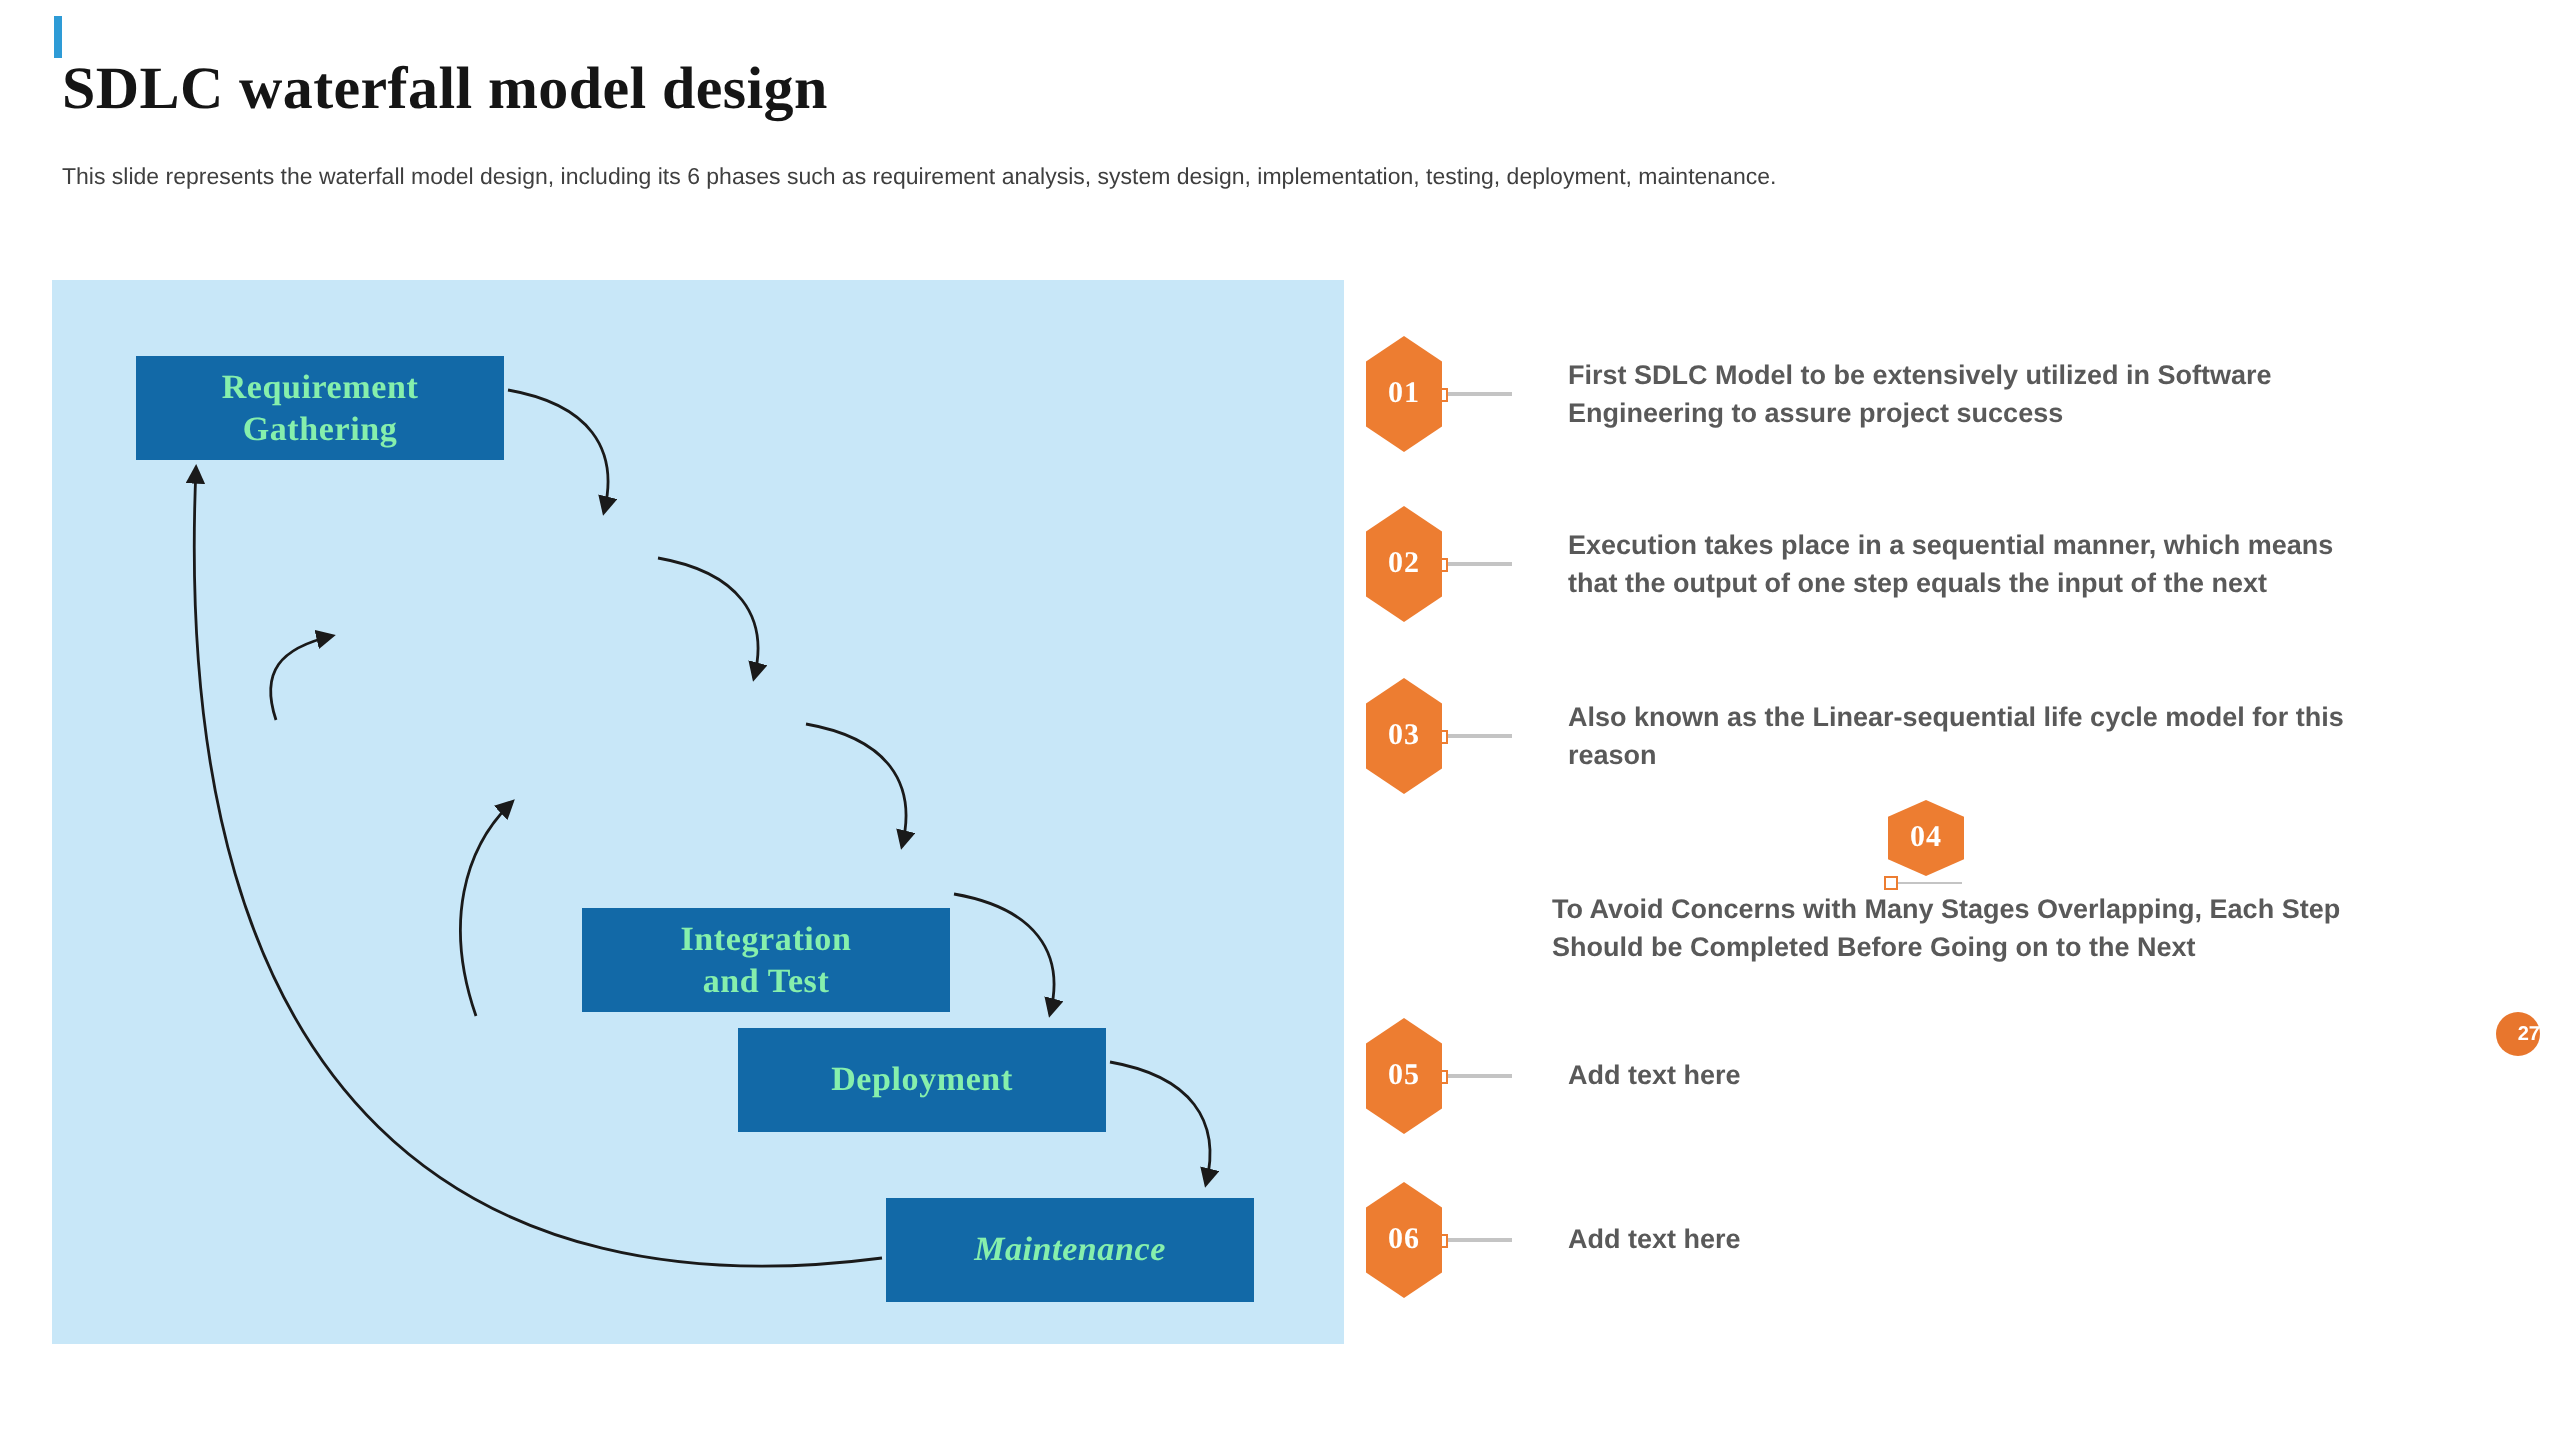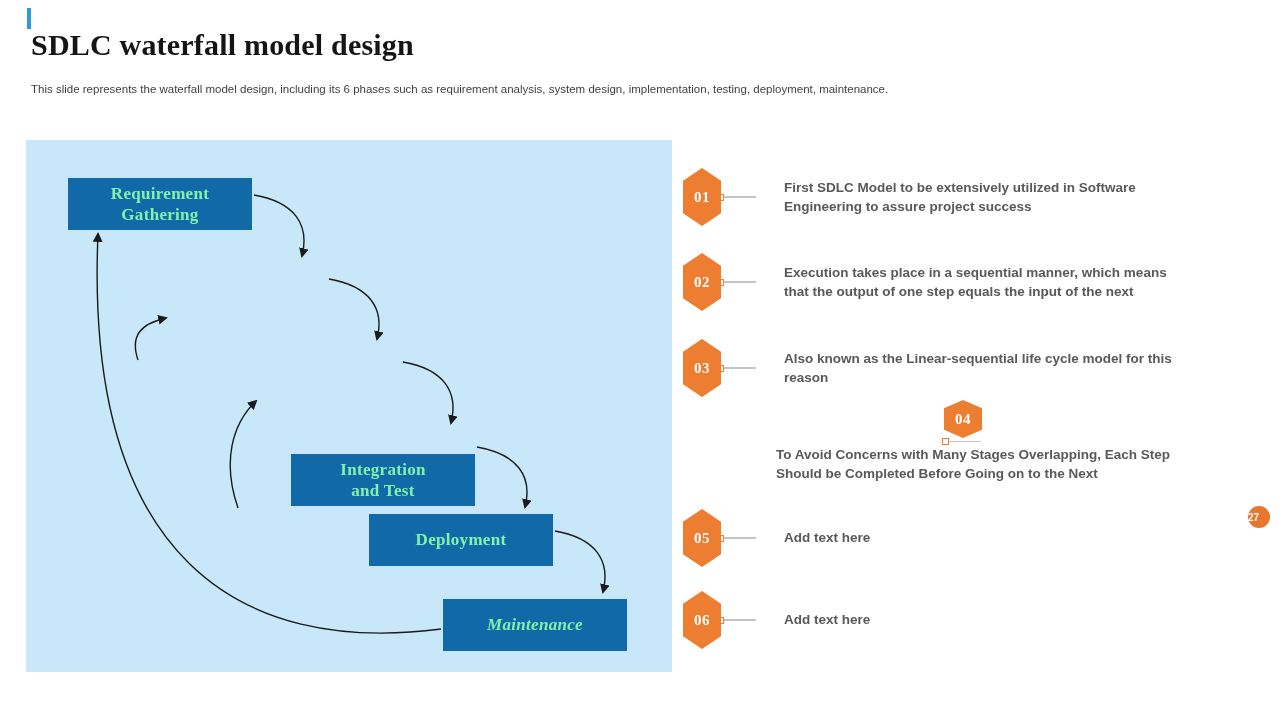--- a/index.html
+++ b/index.html
@@ -64,21 +64,21 @@
 
   .point-text {
     margin-left: 28px; width: 402px;
     font-size: 13.5px; color: #595959; line-height: 1.42; font-weight: bold;
   }
 
   .page-badge {
     position: absolute; right: 10px; bottom: 4px;
     width: 22px; height: 22px; border-radius: 50%;
     background: #e8762d; color: #ffffff;
-    display: flex; align-items: center; justify-content: flex-start;
+    display: flex; align-items: center; justify-content: flex-end;
     font-size: 10px; font-weight: bold;
   }
 </style>
 </head>
 <body>
 
 <div class="slide">
 
   <div class="accent-bar"></div>
 

